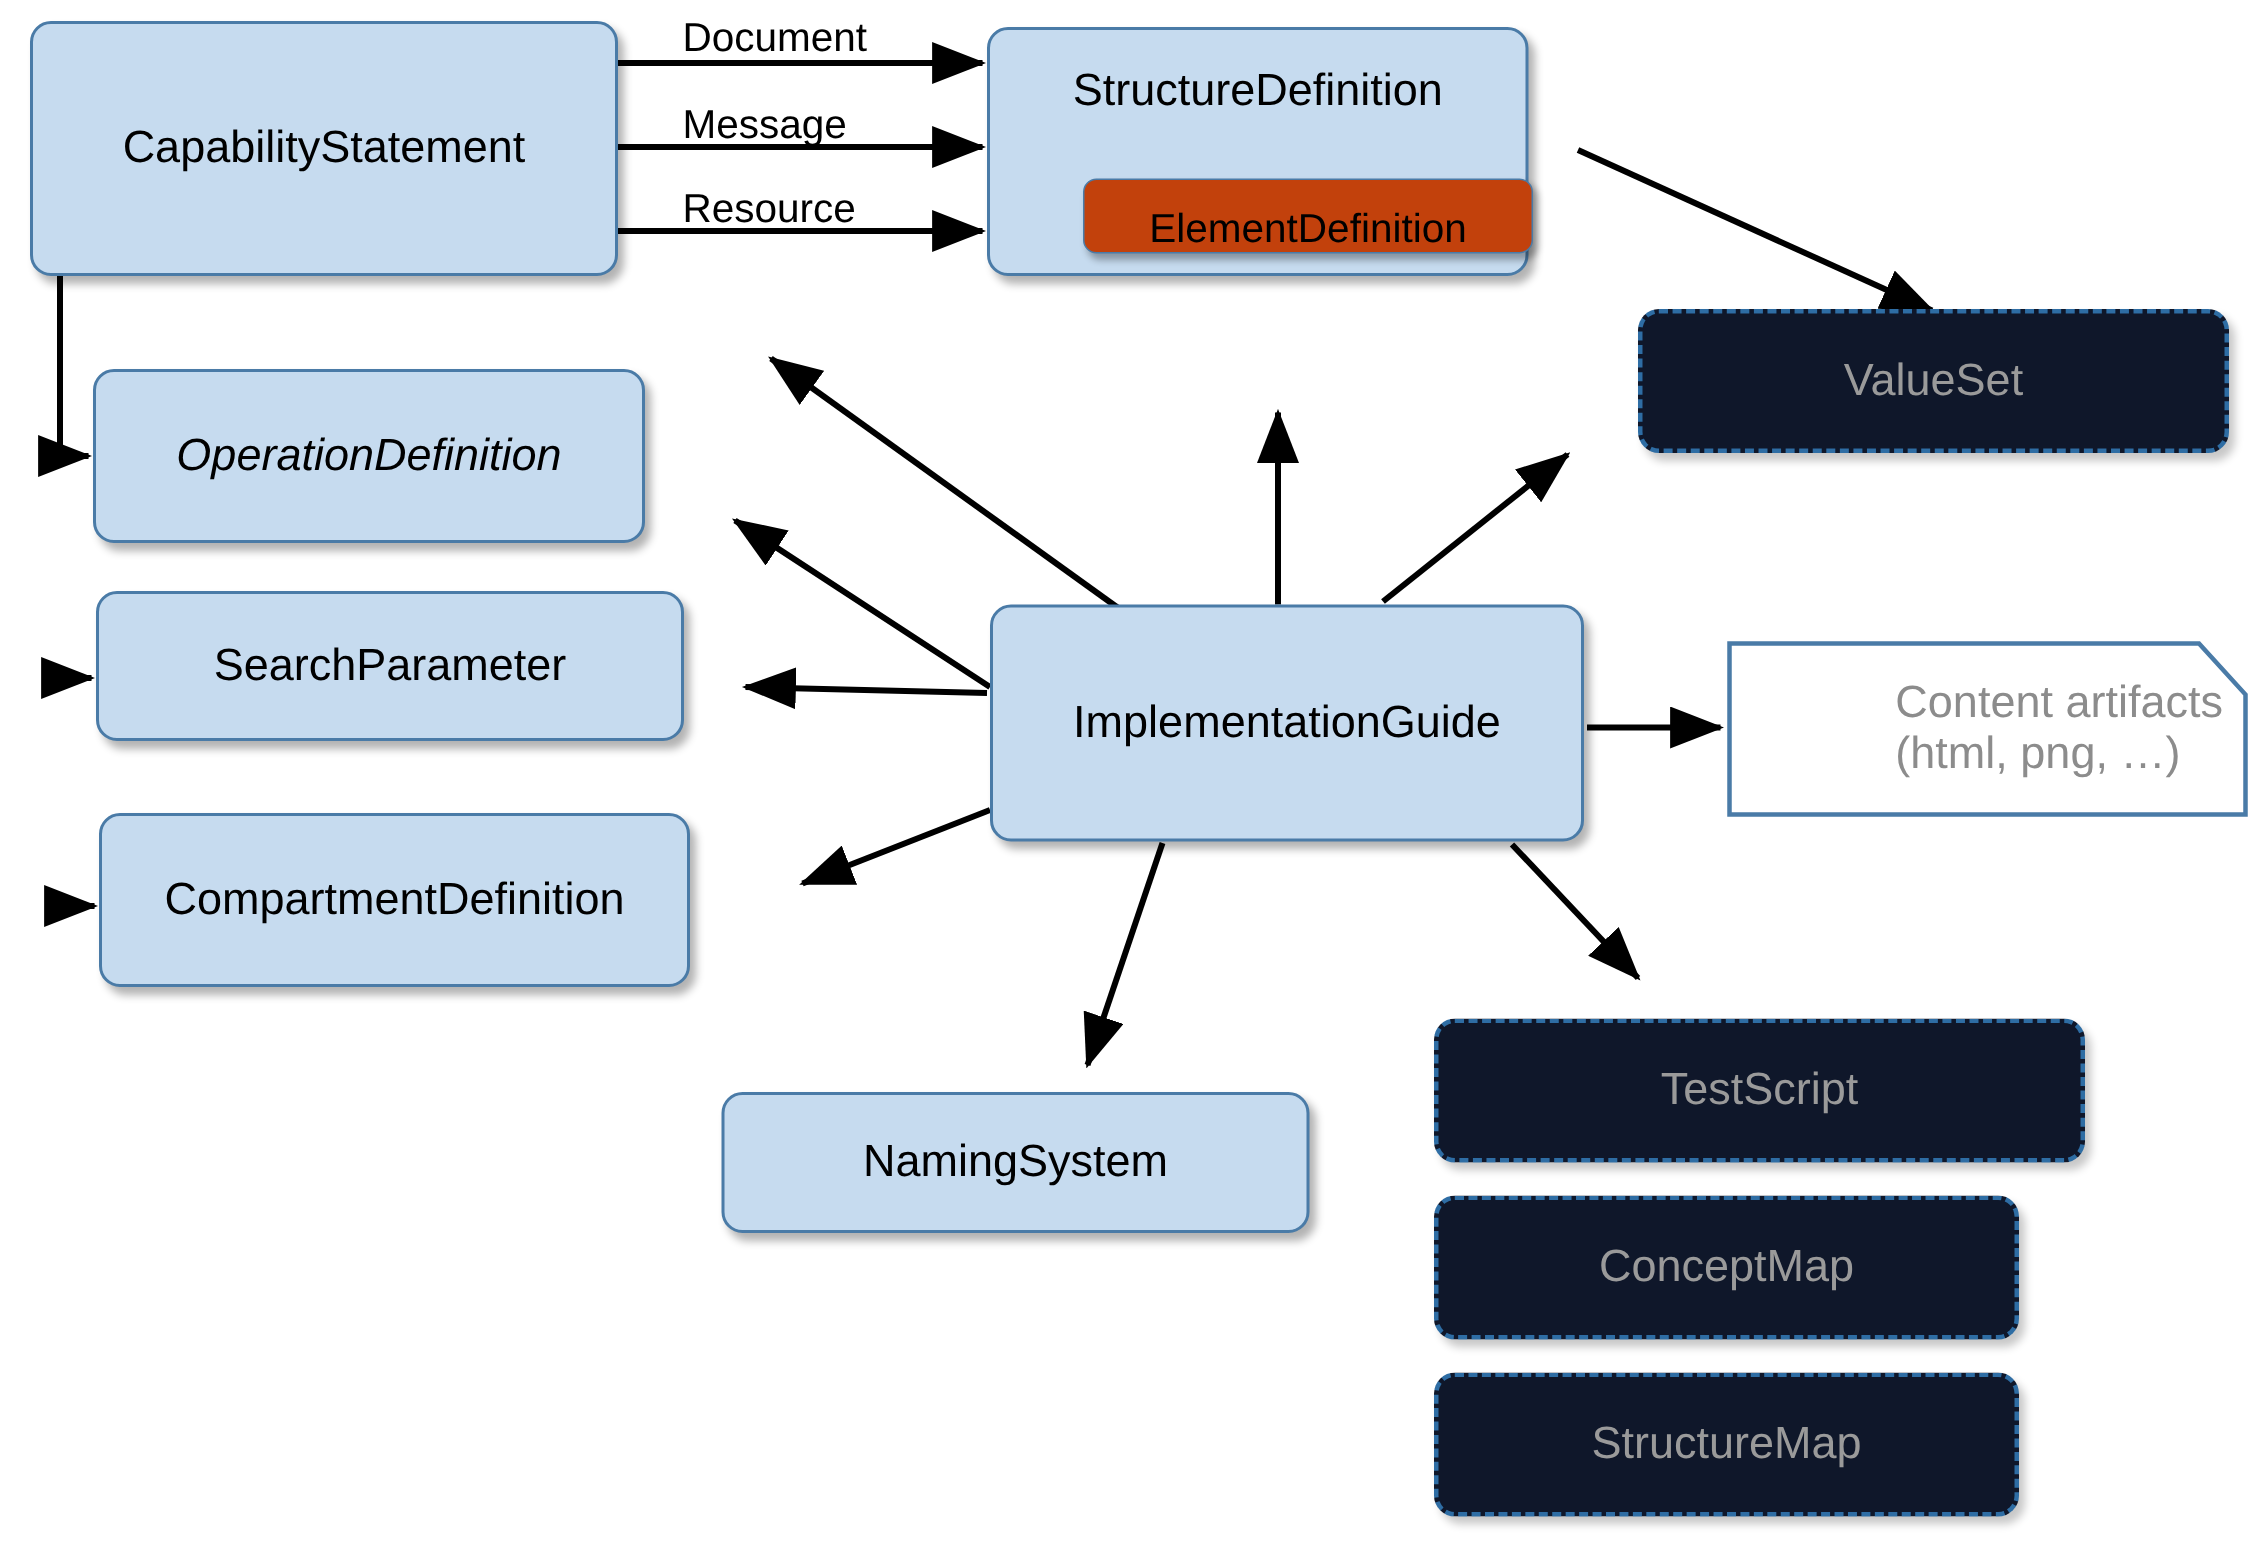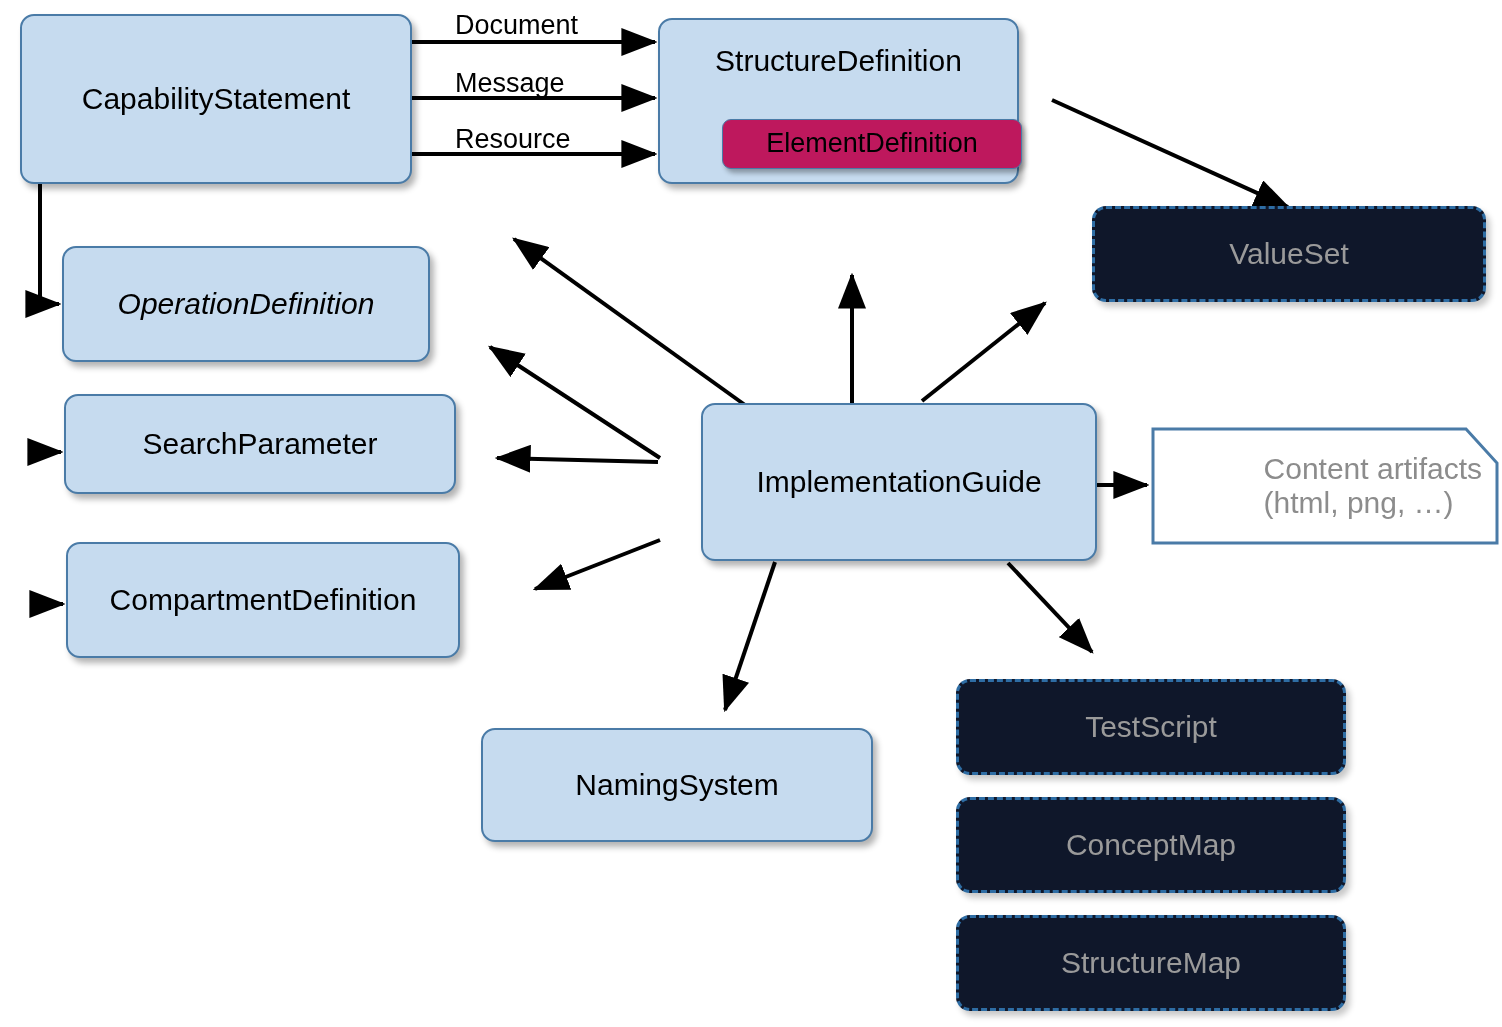--- a/index.html
+++ b/index.html
@@ -40,25 +40,26 @@
   .node.solid {
     background: #c6dbef;
     border: 2px solid #4a7ba7;
     border-radius: 14px;
     color: #000000;
     box-shadow: 4px 5px 6px rgba(0,0,0,0.30);
   }
 
   
   .node.inner {
-    background: #be185d;
+    background: #c2410c;
     border: 1.5px solid #4a7ba7;
     border-radius: 9px;
     color: #000000;
     box-shadow: 3px 4px 5px rgba(0,0,0,0.32);
+    align-items: flex-end;
   }
 
   
   .node.dashed {
     background: #0f172a;
     border: 3px dashed #2e6da4;
     border-radius: 14px;
     color: #9a9a9a;
     box-shadow: 4px 5px 6px rgba(0,0,0,0.22);
   }
@@ -135,30 +136,30 @@
       </div>
       <div class="node solid" style="left: 62px; top: 246px; width: 368px; height: 116px; font-size: 30px; font-style: italic;">
         <span>OperationDefinition</span>
       </div>
       <div class="node solid" style="left: 64px; top: 394px; width: 392px; height: 100px; font-size: 30px;">
         <span>SearchParameter</span>
       </div>
       <div class="node solid" style="left: 66px; top: 542px; width: 394px; height: 116px; font-size: 30px;">
         <span>CompartmentDefinition</span>
       </div>
-      <div class="node solid" style="left: 660px; top: 403px; width: 396px; height: 158px; font-size: 30px; margin-left: 41px;">
+      <div class="node solid" style="left: 660px; top: 403px; width: 396px; height: 158px; font-size: 30px;">
         <span>ImplementationGuide</span>
       </div>
-      <div class="node solid" style="left: 481px; top: 728px; width: 392px; height: 114px; font-size: 30px;">
+      <div class="node solid" style="left: 481px; top: 728px; width: 392px; height: 94px; font-size: 30px;">
         <span>NamingSystem</span>
       </div>
       <div class="node dashed" style="left: 1092px; top: 206px; width: 394px; height: 96px; font-size: 30px;">
         <span>ValueSet</span>
       </div>
-      <div class="node dashed" style="left: 956px; top: 679px; width: 390px; height: 96px; font-size: 30px;">
+      <div class="node dashed" style="left: 956px; top: 679px; width: 434px; height: 96px; font-size: 30px;">
         <span>TestScript</span>
       </div>
       <div class="node dashed" style="left: 956px; top: 797px; width: 390px; height: 96px; font-size: 30px;">
         <span>ConceptMap</span>
       </div>
       <div class="node dashed" style="left: 956px; top: 915px; width: 390px; height: 96px; font-size: 30px;">
         <span>StructureMap</span>
       </div>
       <div class="node note" style="left: 1150px; top: 426px; width: 350px; height: 120px; font-size: 30px;">
         <svg class="note-svg" viewBox="0 0 350 120" preserveAspectRatio="none">

